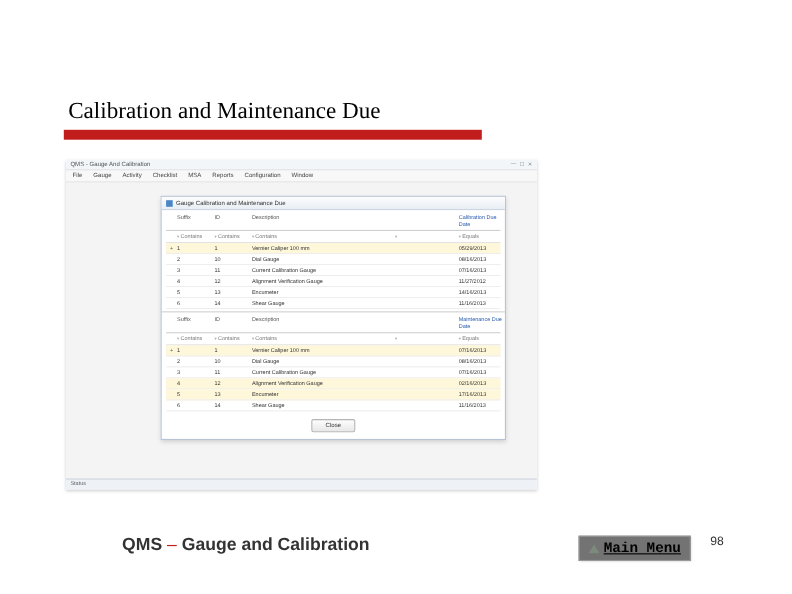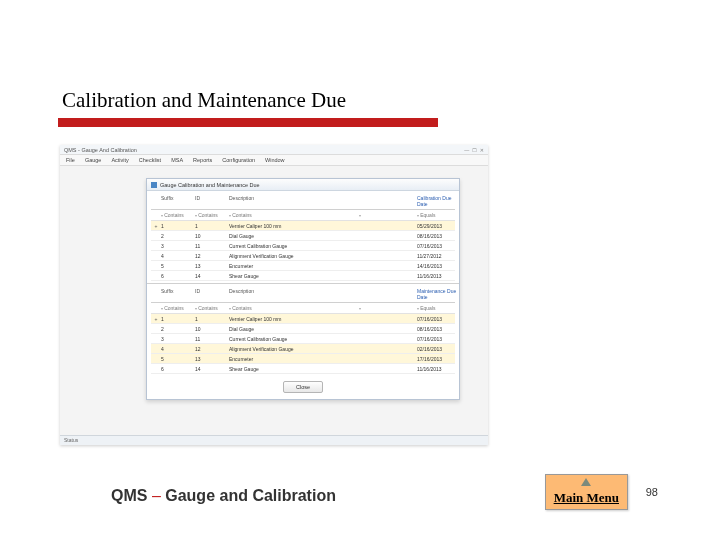--- a/index.html
+++ b/index.html
@@ -153,33 +153,32 @@
     font-family: Verdana, Arial, sans-serif;
     font-size: 16px;
     color: #333;
     margin-left: 41px;
   }
   .footer-left .dash { color: #c21d1d; }
   .main-menu-btn {
     position: absolute;
     bottom: 30px;
     right: 92px;
-    font-family: Liberation Serif, serif;
+    font-family: Liberation Mono, monospace;
     font-weight: bold;
     font-size: 13px;
     color: #000;
     text-decoration: underline;
     border: 1px solid #999;
     padding: 3px 8px;
     box-shadow: 1px 1px 2px rgba(0,0,0,0.2);
     display: flex;
     align-items: center;
     gap: 4px;
-    background: #fdba74;
-    flex-direction: column;
+    background: #737373;
   }
   .main-menu-btn .arrow {
     width: 0; height: 0;
     border-left: 5px solid transparent;
     border-right: 5px solid transparent;
     border-bottom: 8px solid #7c8a7c;
   }
   .page-number {
     position: absolute;
     bottom: 42px;

